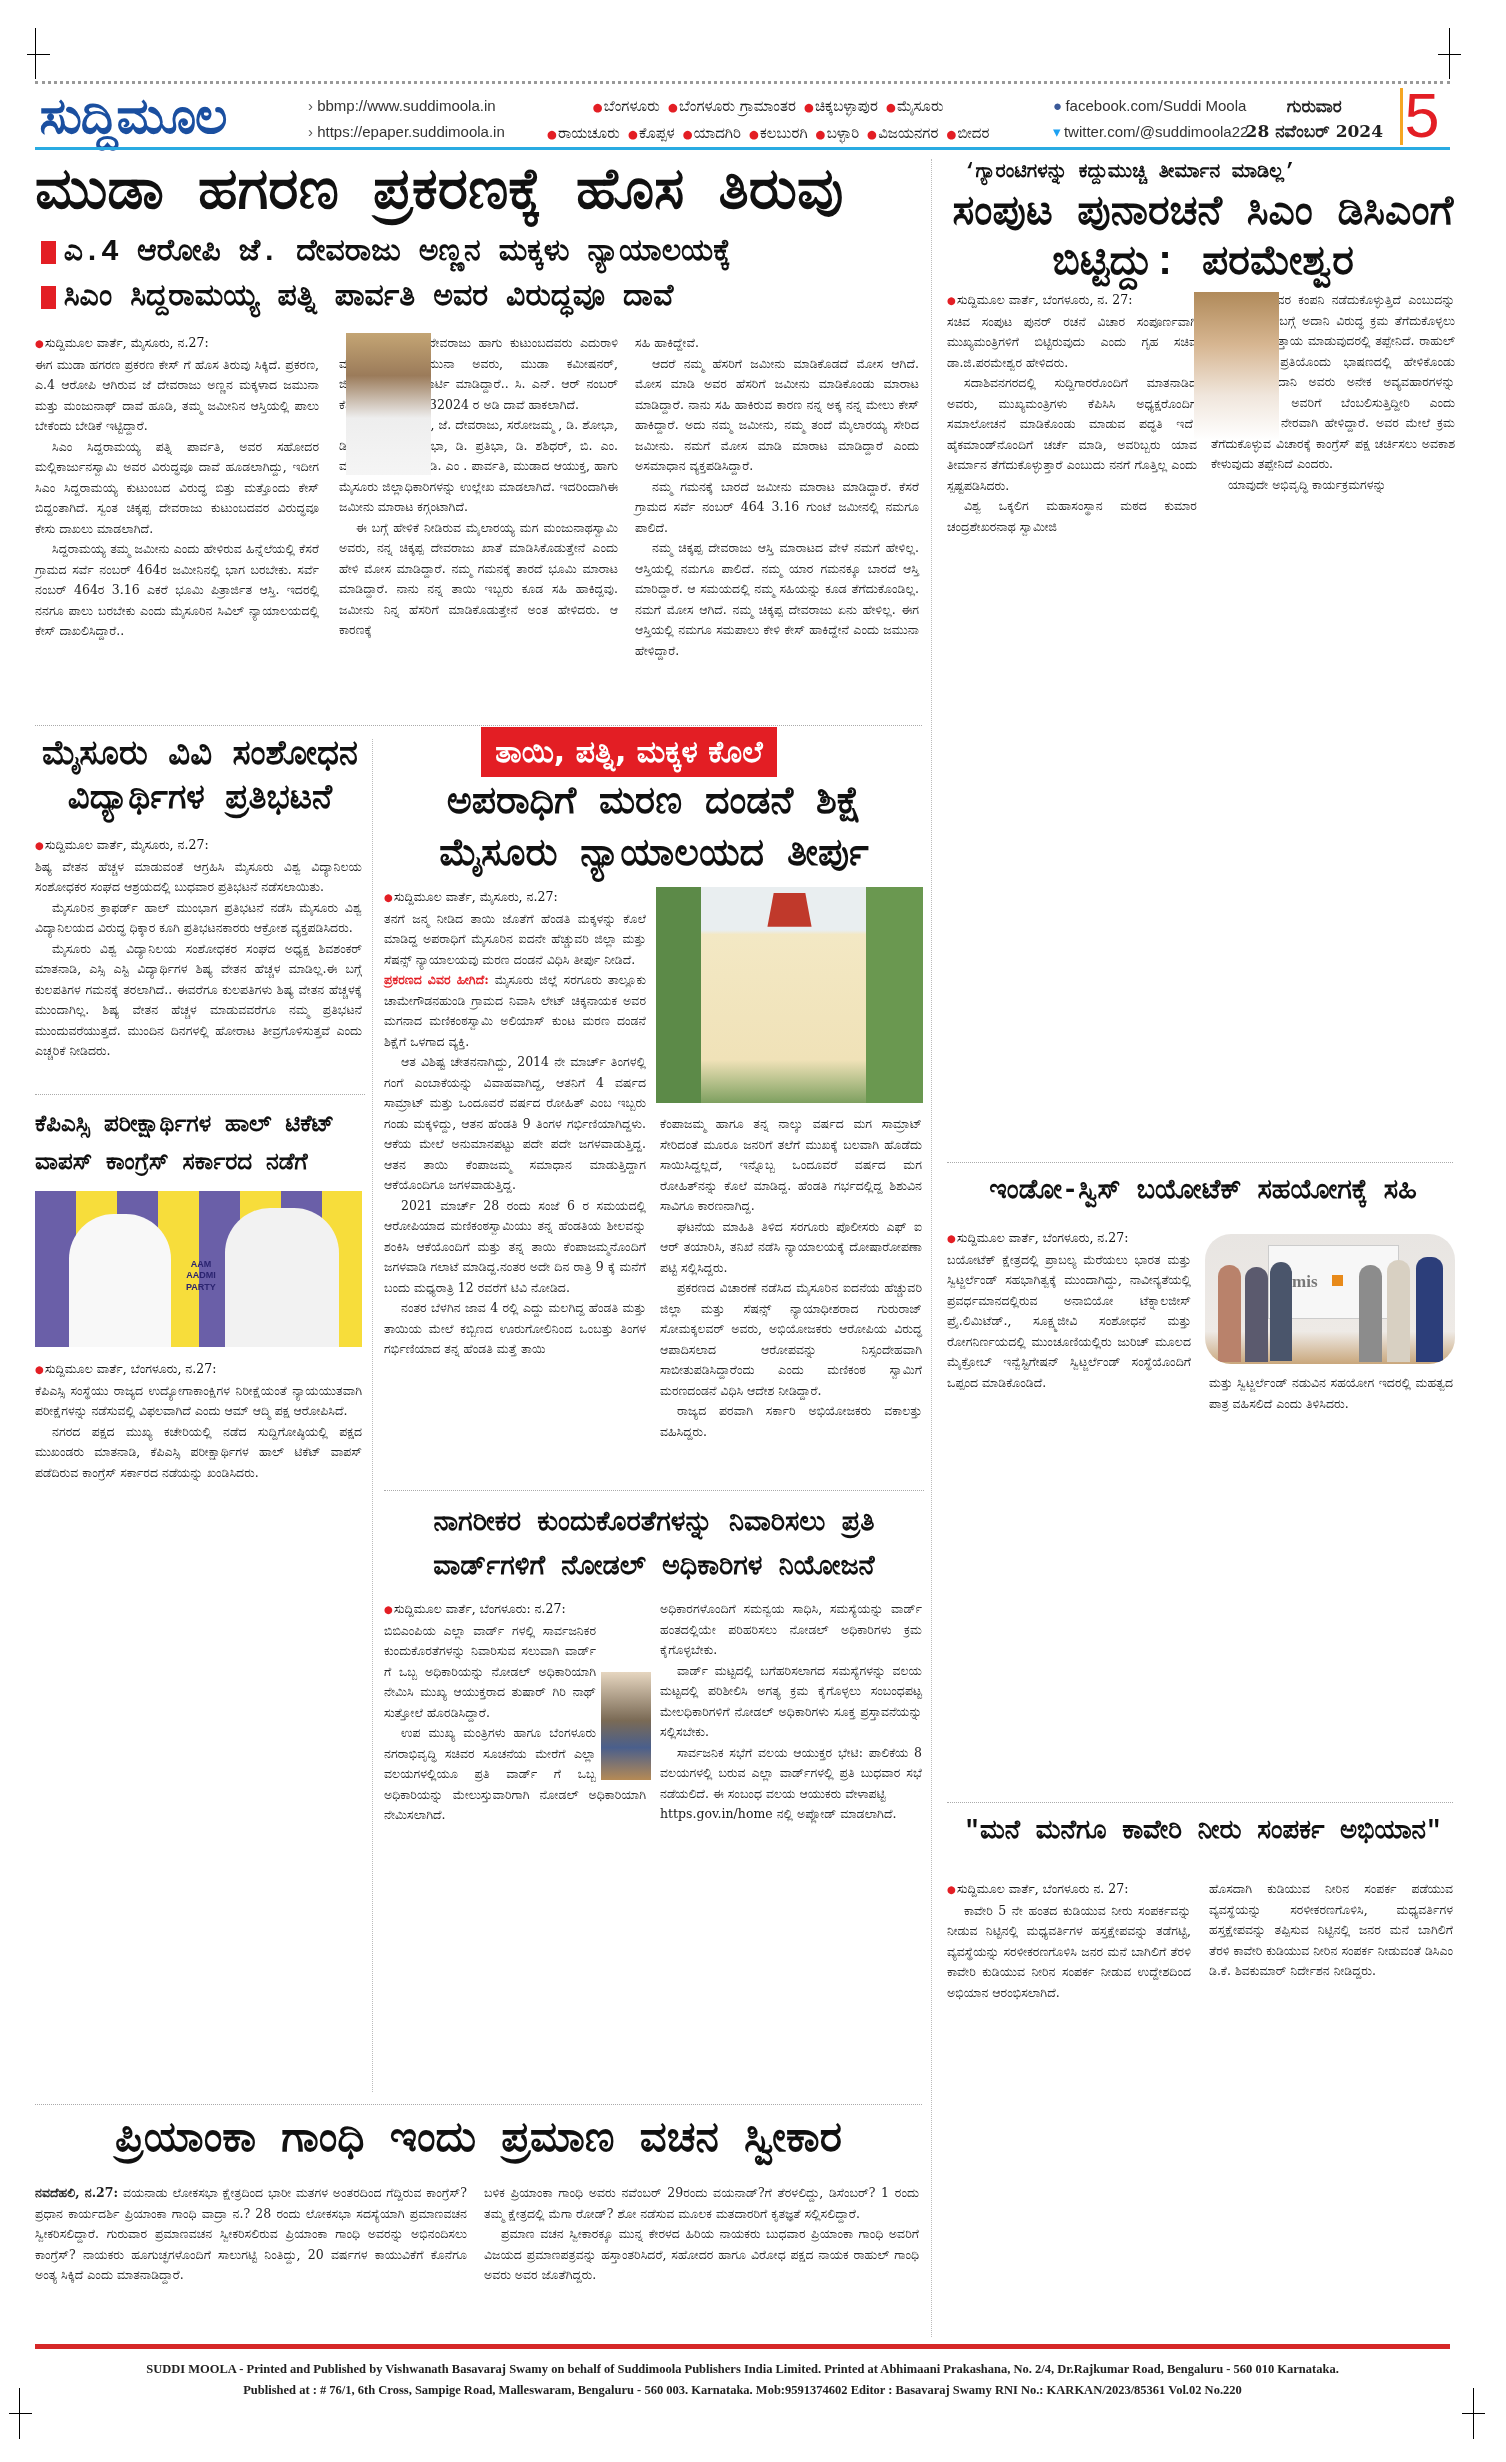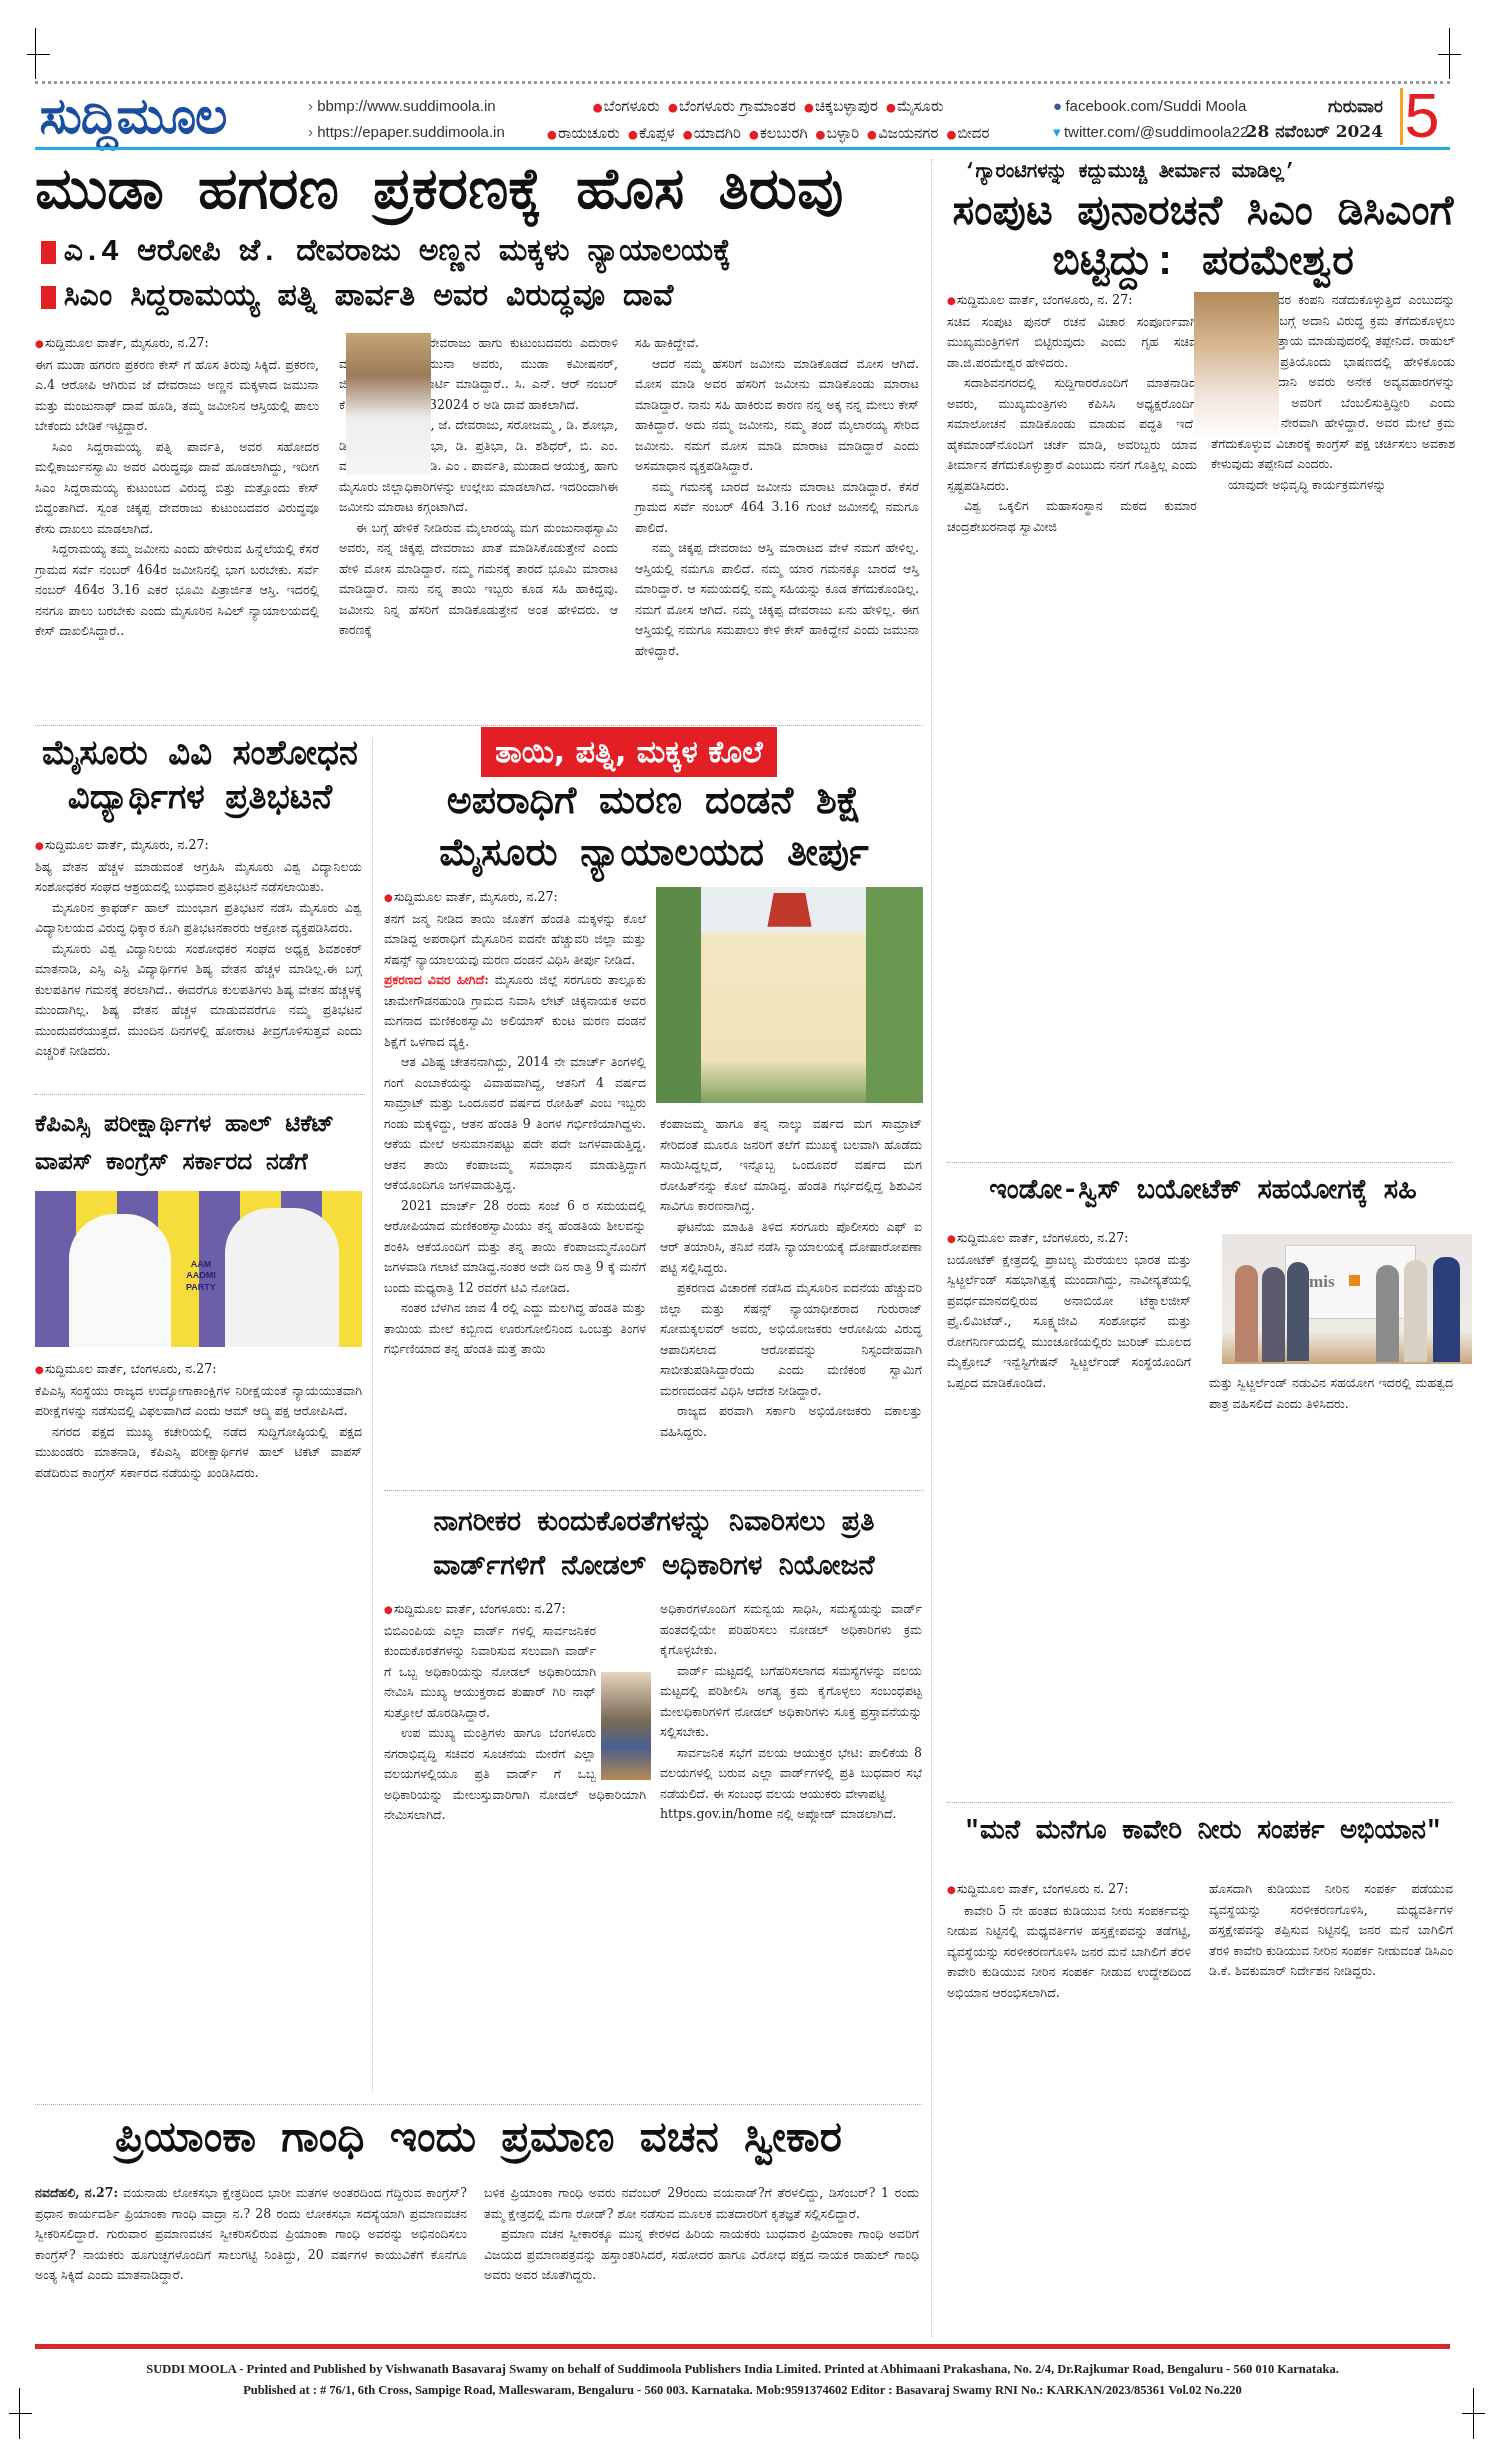--- a/index.html
+++ b/index.html
@@ -12,21 +12,21 @@
   .logo { position: absolute; left: 4.5px; top: 0; font-family: "DejaVu Sans", sans-serif; font-weight: bold; font-size: 50px; color: #1a4fa0; letter-spacing: -1.1px; line-height: 57px; }
   .links { position: absolute; left: 273px; top: 4.5px; font-family: "Liberation Sans", sans-serif; font-size: 15px; color: #333; line-height: 26px; }
   .links div::before { content: "› "; color: #555; }
   .regions { position: absolute; left: 512px; top: 4.5px; font-family: "DejaVu Sans", sans-serif; font-size: 15px; line-height: 26px; white-space: nowrap; }
   .regions .row { display: block; text-align: center; }
   .regions span.item { margin-right: 8px; }
   .regions span.item::before { content: "●"; color: #e31e24; margin-right: 1.1px; font-size: 11.4px; }
   .social { position: absolute; left: 1018px; top: 4.5px; font-family: "Liberation Sans", sans-serif; font-size: 15px; line-height: 26px; color: #333; }
   .social .fb { color: #3b5998; margin-right: 3.4px; }
   .social .tw { color: #1da1f2; margin-right: 3.4px; }
-  .dateblk { position: absolute; right: 40px; top: 5.7px; text-align: right; font-family: "DejaVu Serif", serif; font-weight: bold; font-size: 17px; line-height: 25px; color: #222; }
+  .dateblk { position: absolute; right: 40px; top: 5.7px; text-align: center; font-family: "DejaVu Serif", serif; font-weight: bold; font-size: 17px; line-height: 25px; color: #222; }
   .pagebar { position: absolute; right: 30px; top: 0; width: 2.8px; height: 57px; background: #f5a623; }
   .pagenum { position: absolute; right: 0; top: -4.5px; font-family: "Liberation Sans", sans-serif; font-size: 63px; color: #e31e24; line-height: 63px; }
   .bluebar { position: absolute; left: 35px; right: 57px; top: 147px; height: 3.4px; background: #29abe2; }
 
   .hl { font-family: Liberation Mono, monospace; font-weight: bold; color: #111; }
   .block { position: absolute; }
   .col { position: absolute; font-size: 12.5px; line-height: 20.5px; text-align: justify; color: #222; }
   .byline { color: #111; }
   .byline::before { content: "●"; color: #e31e24; font-size: 10.2px; margin-right: 1.1px; }
   .para { text-indent: 17px; }
@@ -178,21 +178,21 @@
 </section>
 
 <div class="dotted-h" style="left:947px;top:1162px;width:506px;"></div>
 
 <section class="block" style="left:947px;top:1171px;width:512px;height:614px;">
   <h2 class="hl" style="font-size:27px;line-height:40px;text-align:center;">ಇಂಡೋ-ಸ್ವಿಸ್ ಬಯೋಟೆಕ್ ಸಹಯೋಗಕ್ಕೆ ಸಹಿ</h2>
   <div class="col" style="left:0;top:57px;width:244px;">
     <div class="byline">ಸುದ್ದಿಮೂಲ ವಾರ್ತೆ, ಬೆಂಗಳೂರು, ನ.27:</div>
     <p>ಬಯೋಟೆಕ್ ಕ್ಷೇತ್ರದಲ್ಲಿ ಪ್ರಾಬಲ್ಯ ಮೆರೆಯಲು ಭಾರತ ಮತ್ತು ಸ್ವಿಟ್ಜರ್ಲೆಂಡ್ ಸಹಭಾಗಿತ್ವಕ್ಕೆ ಮುಂದಾಗಿದ್ದು, ನಾವೀನ್ಯತೆಯಲ್ಲಿ ಪ್ರವರ್ಧಮಾನದಲ್ಲಿರುವ ಅನಾಬಿಯೋ ಟೆಕ್ನಾಲಜೀಸ್ ಪ್ರೈ.ಲಿಮಿಟೆಡ್., ಸೂಕ್ಷ್ಮಜೀವಿ ಸಂಶೋಧನೆ ಮತ್ತು ರೋಗನಿರ್ಣಯದಲ್ಲಿ ಮುಂಚೂಣಿಯಲ್ಲಿರು ಜುರಿಚ್ ಮೂಲದ ಮೈಕ್ರೋಬ್ ಇನ್ವೆಸ್ಟಿಗೇಷನ್ ಸ್ವಿಟ್ಜರ್ಲೆಂಡ್ ಸಂಸ್ಥೆಯೊಂದಿಗೆ ಒಪ್ಪಂದ ಮಾಡಿಕೊಂಡಿದೆ.</p>
   </div>
-  <div class="photo" style="left:275px;top:63px;width:250px;height:130px;background:linear-gradient(180deg,#e8e5e2 0%,#eeeae6 75%,#c9a77c 100%);">
+  <div class="photo" style="left:258px;top:63px;width:250px;height:130px;background:linear-gradient(180deg,#e8e5e2 0%,#eeeae6 75%,#c9a77c 100%);border-radius:26px;">
     <div style="position:absolute;left:63px;top:11.4px;width:131px;height:74px;background:#f7f7f7;border:0.6px solid #ccc;">
       <span style="position:absolute;left:23px;top:25.6px;font:bold 17px 'Liberation Serif',serif;color:#777;">mis</span>
       <span style="position:absolute;left:63px;top:28.4px;width:11.4px;height:11.4px;background:#e88a1a;"></span>
     </div>
     <div style="position:absolute;left:12.5px;top:31px;width:23px;height:97px;background:#b9826b;border-radius:11.4px 11.4px 0 0;"></div>
     <div style="position:absolute;left:40px;top:33px;width:23px;height:95px;background:#5b5a6e;border-radius:11.4px 11.4px 0 0;"></div>
     <div style="position:absolute;left:65px;top:28.4px;width:21.6px;height:99px;background:#4a556b;border-radius:11.4px 11.4px 0 0;"></div>
     <div style="position:absolute;left:154px;top:31px;width:23px;height:97px;background:#8c8c8c;border-radius:11.4px 11.4px 0 0;"></div>
     <div style="position:absolute;left:182px;top:25.6px;width:23px;height:102px;background:#d8d0c2;border-radius:11.4px 11.4px 0 0;"></div>
     <div style="position:absolute;left:211px;top:23px;width:27px;height:105px;background:#2c3e7a;border-radius:11.4px 11.4px 0 0;"></div>

